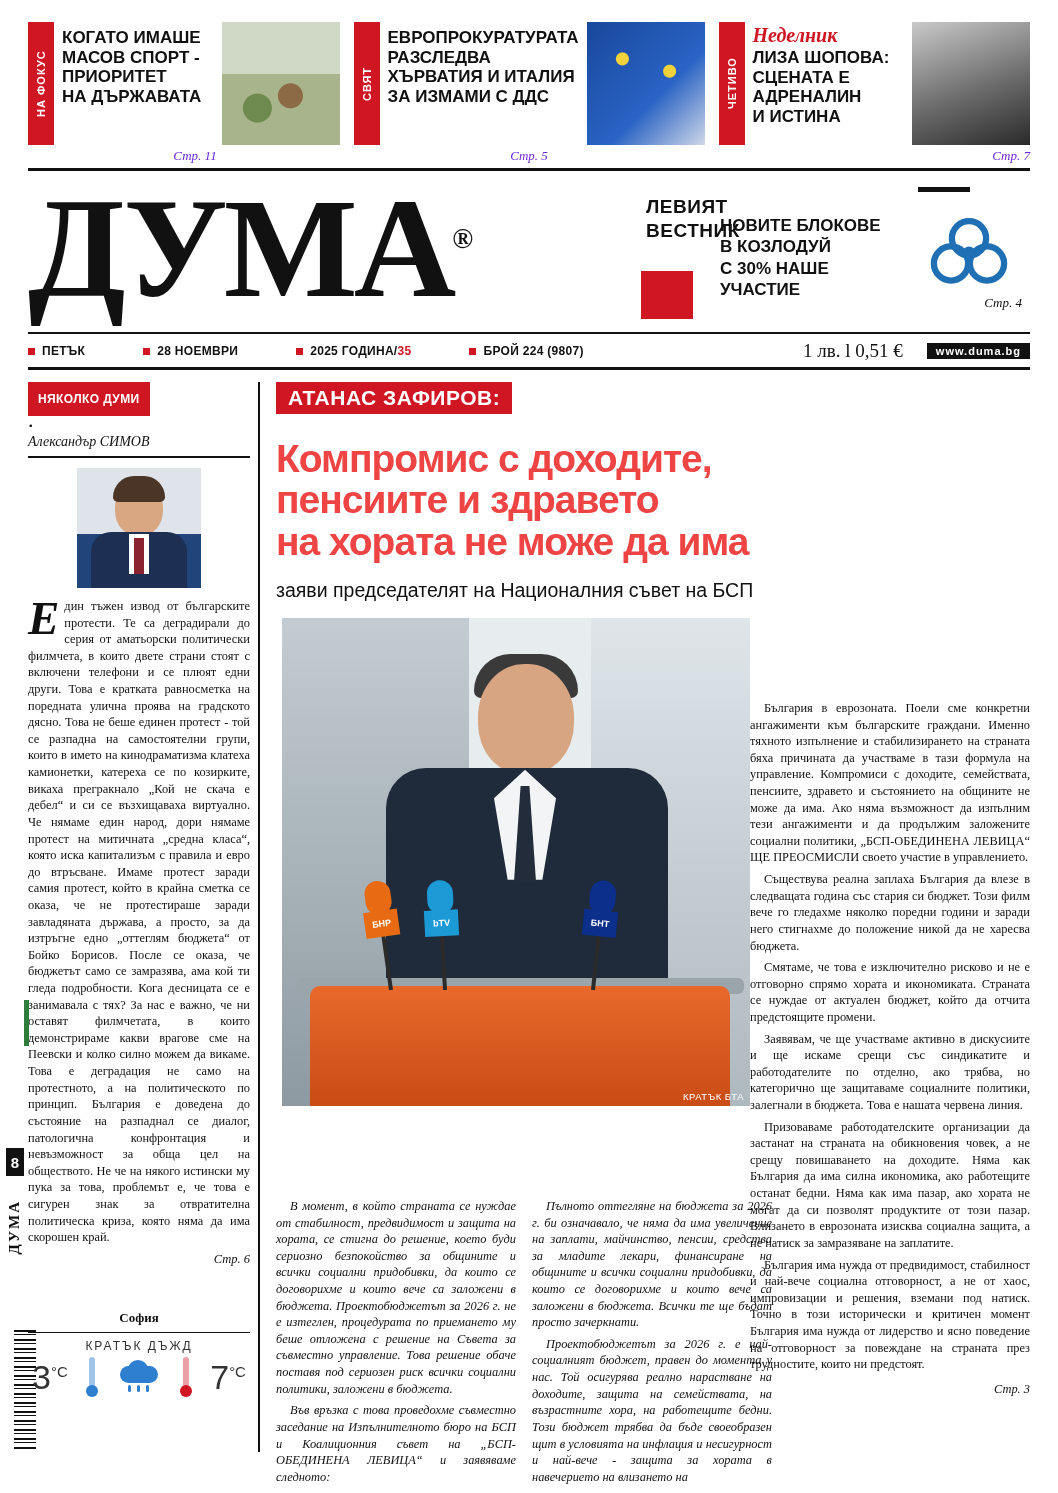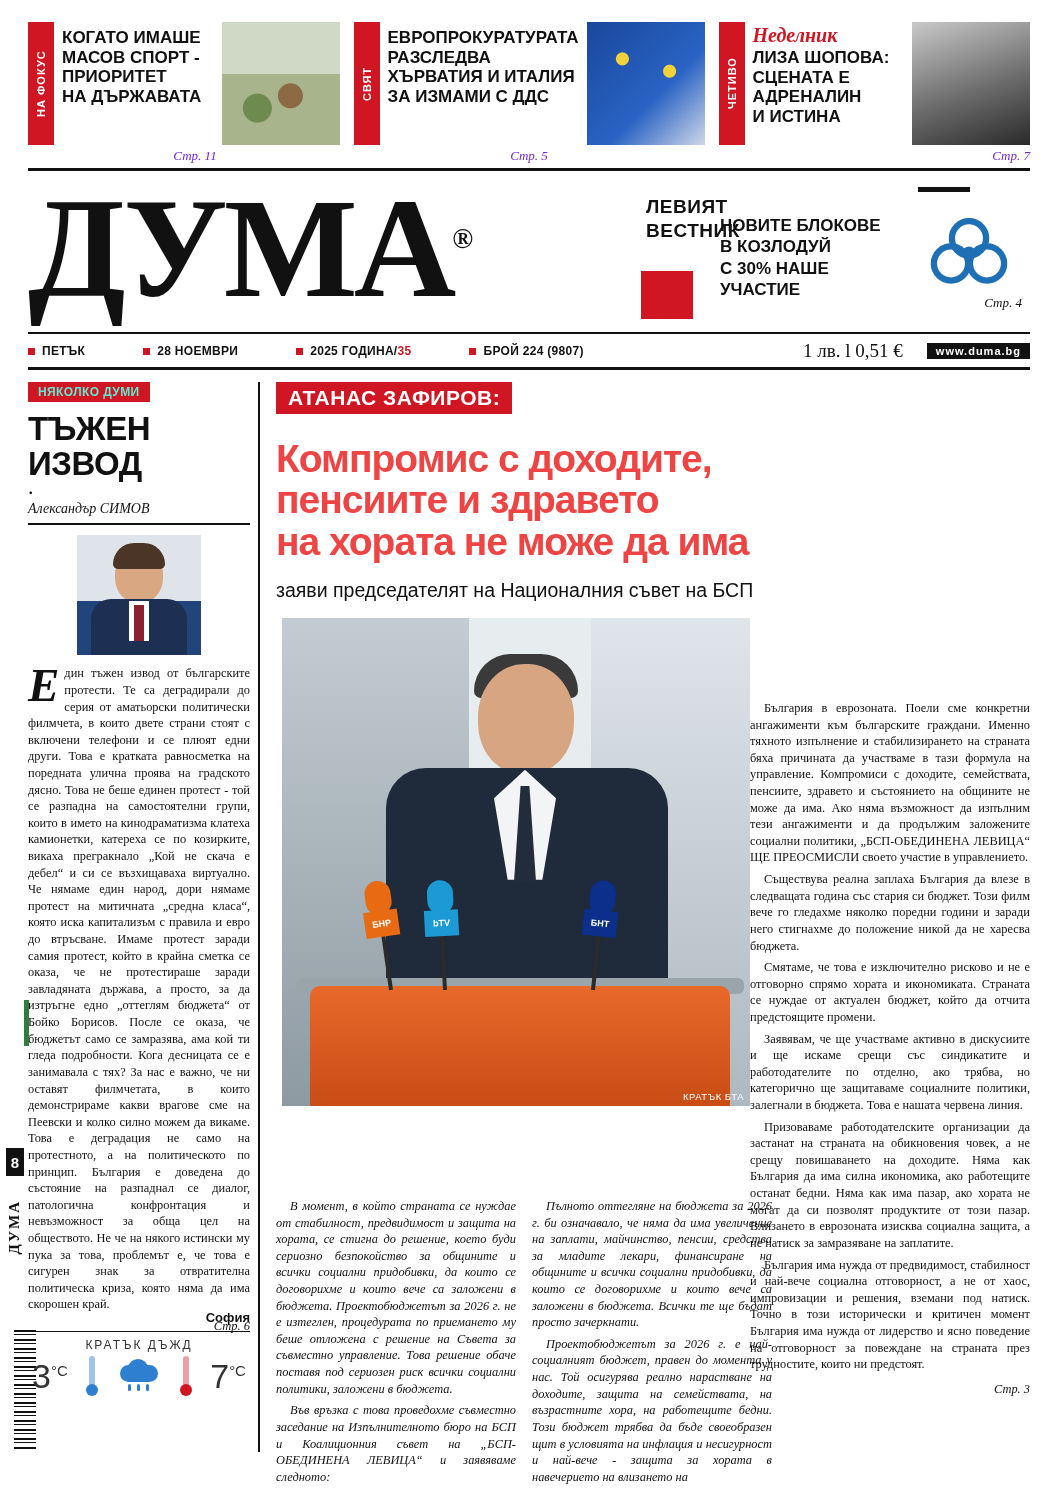--- a/index.html
+++ b/index.html
@@ -109,23 +109,23 @@
   }
   .datebar .site {
     margin-left:24px; background:#111; color:#fff; padding:2px 9px;
     font-size:11px; letter-spacing:1px;
   }
   .rule-bot { position:absolute; left:28px; top:367px; width:1002px; height:3px; background:#111; }
 
   
   .leftcol { position:absolute; left:28px; top:382px; width:222px; }
   .kicker-red {
-    display:inline-block; background:#cf1622; color:#5eead4;
+    display:inline-block; background:#cf1622; color:#ffffff;
     font-family:"Liberation Sans", sans-serif; font-weight:bold;
-    font-size:12px; padding:3px 10px; letter-spacing:.4px;
+    font-size:12px; padding:10px 10px; letter-spacing:.4px;
   }
   .left-title {
     font-family:"Liberation Sans", sans-serif; font-weight:bold;
     font-size:33px; line-height:1.05; margin:10px 0 2px 0; color:#111;
     letter-spacing:-.5px;
   }
   .left-dot { font-size:22px; line-height:8px; }
   .author { font-style:italic; font-size:14px; margin:10px 0 6px 0; }
   .left-rule { height:2px; background:#111; margin:6px 0 10px 0; }
   .portrait {
@@ -157,21 +157,21 @@
     text-align:justify; hyphens:auto; color:#111;
   }
   .leadtext .drop {
     float:left; font-size:47px; line-height:36px; padding:2px 5px 0 0;
     font-family:"Liberation Serif", serif; font-style:italic; font-weight:bold;
   }
   .left-page { text-align:right; font-style:italic; font-size:12.5px; margin-top:6px; }
 
   
   .weather { position:absolute; left:28px; top:1310px; width:222px; }
-  .weather .city { text-align:right; font-weight:bold; font-size:13px; font-family:Liberation Sans, sans-serif; }
+  .weather .city { text-align:center; font-weight:bold; font-size:13px; font-family:Liberation Serif, serif; }
   .weather .rule { height:1px; background:#111; margin:6px 0; }
   .weather .cond {
     text-align:center; font-family:"Liberation Sans", sans-serif;
     font-size:12px; letter-spacing:2px; color:#333; margin-bottom:4px;
   }
   .weather .row { display:flex; align-items:center; justify-content:space-between; padding:0 4px; }
   .weather .temp { font-family:"Liberation Sans", sans-serif; font-size:34px; font-weight:normal; color:#333; }
   .weather .temp sup { font-size:15px; }
   .cloud { width:46px; height:34px; position:relative; }
   .cloud .c1 { position:absolute; left:4px; top:6px; width:38px; height:17px; background:#2f7fd0; border-radius:10px; }
@@ -362,21 +362,20 @@
         <span>БРОЙ 224 (9807)</span>
       </span>
     <span class="price">1 лв. l 0,51 €</span>
     <span class="site">www.duma.bg</span>
   </div>
 
   <div class="rule-bot"></div>
 
   <div class="leftcol">
     <div class="kicker-red">НЯКОЛКО ДУМИ</div>
-    <div class="left-title">ТЪЖЕН ИЗВОД</div>
     <div class="left-dot">.</div>
     <div class="author">Александър СИМОВ</div>
     <div class="left-rule"></div>
     <div class="portrait">
       <div class="head"></div>
         <div class="hair"></div>
         <div class="body"></div>
         <div class="shirt"></div>
         <div class="tie"></div>
     </div>

